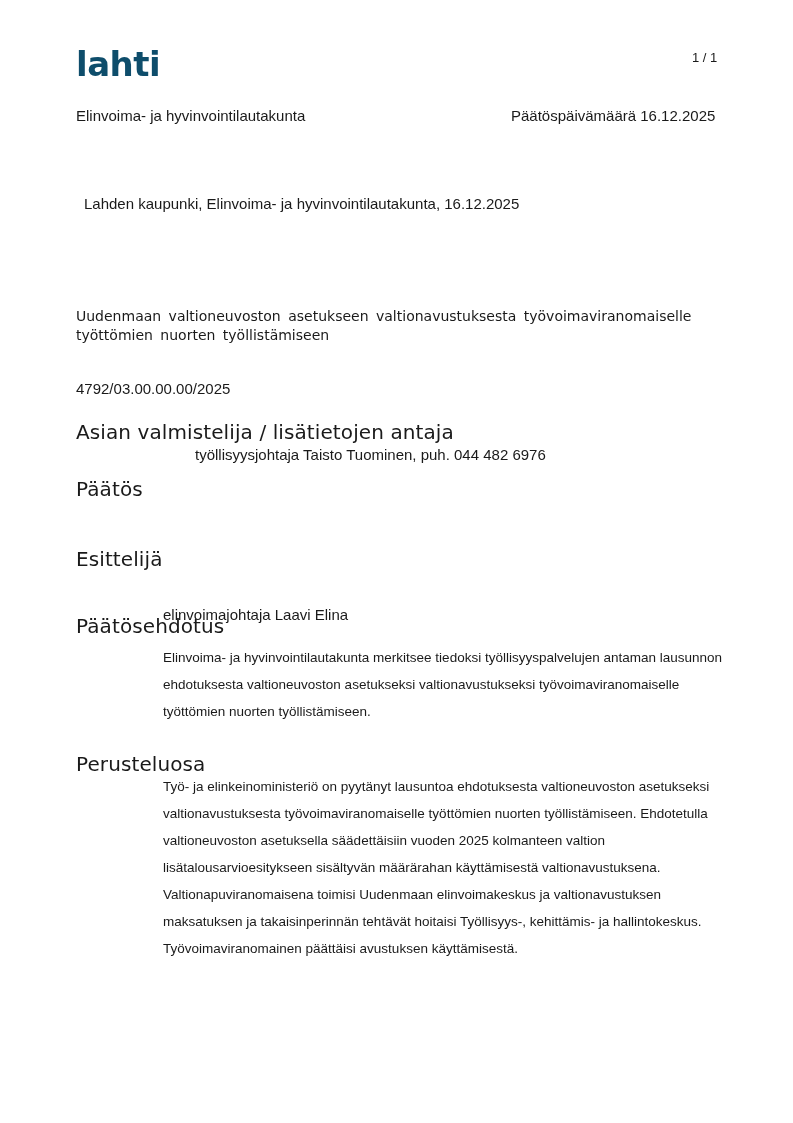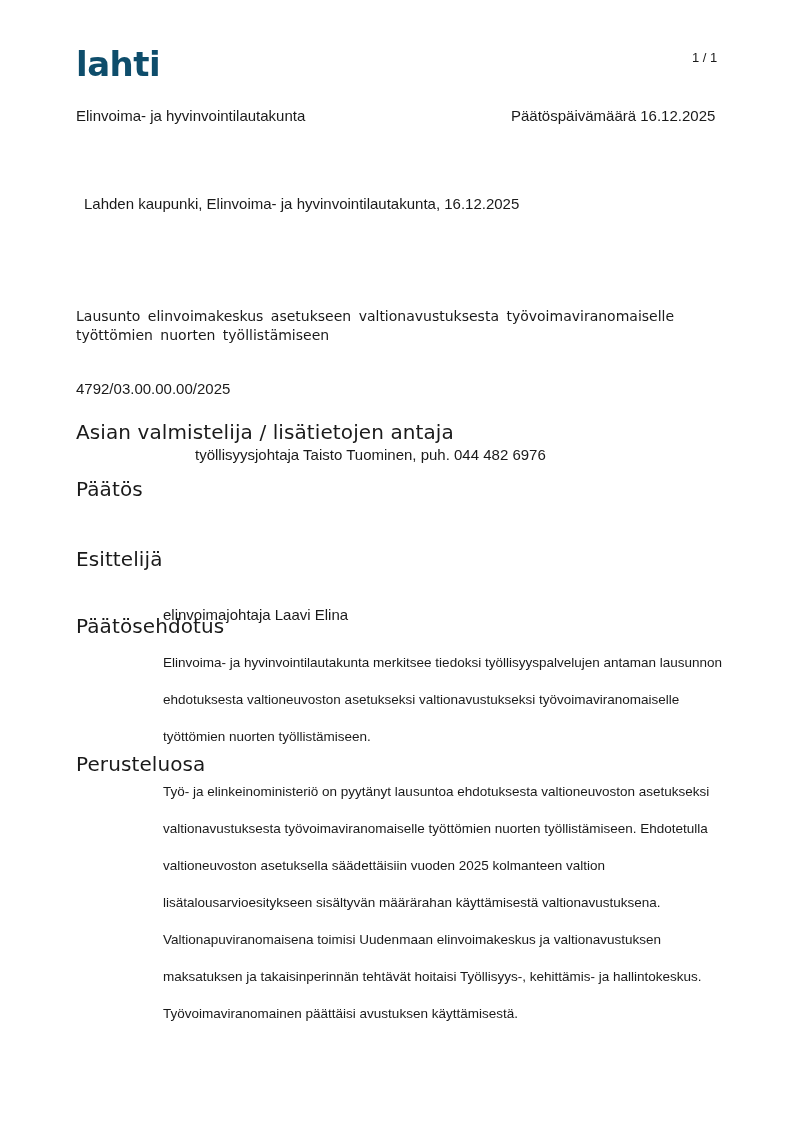--- a/index.html
+++ b/index.html
@@ -14,34 +14,34 @@
     line-height: 40px;
     text-align: center;
   }
   .pagenum { left: 692px; top: 50px; font-size: 13px; }
   .txt { font-size: 15px; line-height: 18px; }
   .heading { font-size: 20px; font-family: "DejaVu Sans", sans-serif; font-weight: normal; letter-spacing: 0.1px; }
   .title {
     left: 76px; top: 307px; width: 620px; font-size: 14px; line-height: 19px;
     font-family: "DejaVu Sans", sans-serif; word-spacing: 3px;
   }
-  .para { left: 163px; width: 570px; font-size: 13.5px; line-height: 37px; }
+  .para { left: 163px; width: 570px; font-size: 13.5px; line-height: 27px; }
 </style>
 </head>
 <body>
 
 <div class="abs logo">lahti</div>
 <div class="abs pagenum">1 / 1</div>
 
 <div class="abs txt" style="left:76px; top:107px;">Elinvoima- ja hyvinvointilautakunta</div>
 <div class="abs txt" style="left:511px; top:107px;">Päätöspäivämäärä 16.12.2025</div>
 
 <div class="abs txt" style="left:84px; top:182px;margin-top:13px;">Lahden kaupunki, Elinvoima- ja hyvinvointilautakunta, 16.12.2025</div>
 
-<div class="abs title">Lausunto elinvoimakeskus asetukseen valtionavustuksesta työvoimaviranomaiselle työttömien nuorten työllistämiseen</div>
+<div class="abs title">Uudenmaan valtioneuvoston asetukseen valtionavustuksesta työvoimaviranomaiselle työttömien nuorten työllistämiseen</div>
 
 <div class="abs txt" style="left:76px; top:380px;">4792/03.00.00.00/2025</div>
 
 <div class="abs heading" style="left:76px; top:420px;">Asian valmistelija / lisätietojen antaja</div>
 <div class="abs txt" style="left:163px; top:446px;margin-left:32px;">työllisyysjohtaja Taisto Tuominen, puh. 044 482 6976</div>
 
 <div class="abs heading" style="left:76px; top:477px;">Päätös</div>
 
 <div class="abs heading" style="left:76px; top:547px;">Esittelijä</div>
 <div class="abs txt" style="left:163px; top:559px;margin-top:47px;">elinvoimajohtaja Laavi Elina</div>

